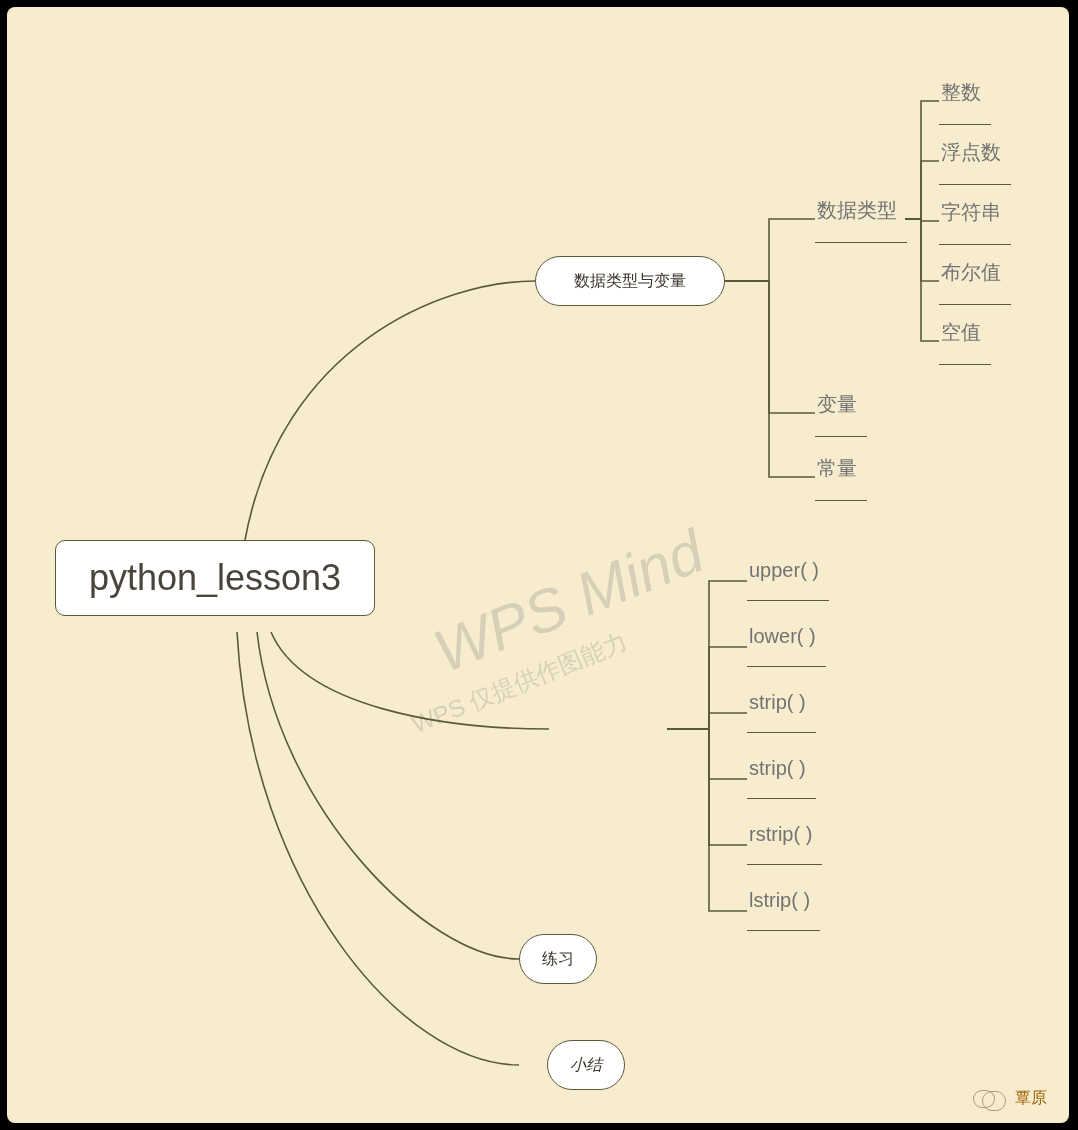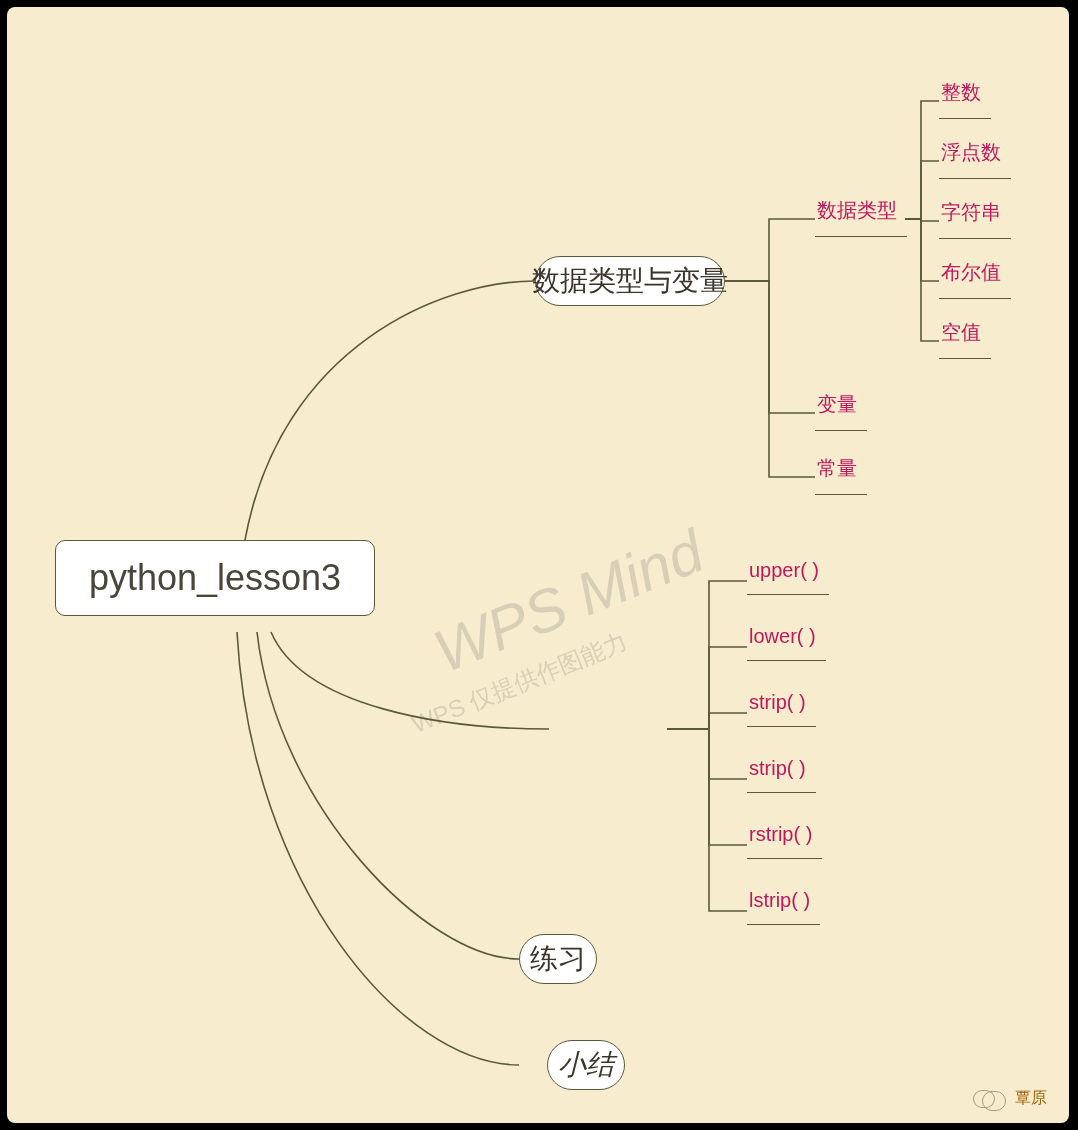--- a/index.html
+++ b/index.html
@@ -43,30 +43,30 @@
       top: 533px;
       width: 320px;
       height: 76px;
       border-radius: 10px;
       font-size: 36px;
       font-weight: 300;
       color: #4a453b;
     }
     .pill {
       border-radius: 999px;
-      font-size: 28px;
+      font-size: 16px;
       padding: 10px 18px;
       height: 50px;
     }
     .leaf {
       position: absolute;
       font-size: 20px;
-      color: #be185d;
+      color: #737373;
       border-bottom: 1.5px solid #5a5a3a;
-      padding: 0 10px 12px 2px;
+      padding: 0 10px 18px 2px;
       white-space: nowrap;
     }
     .watermark {
       position: absolute;
       color: #bdb9a5;
       opacity: 0.55;
       pointer-events: none;
       transform-origin: center;
     }
     .footer-author {

